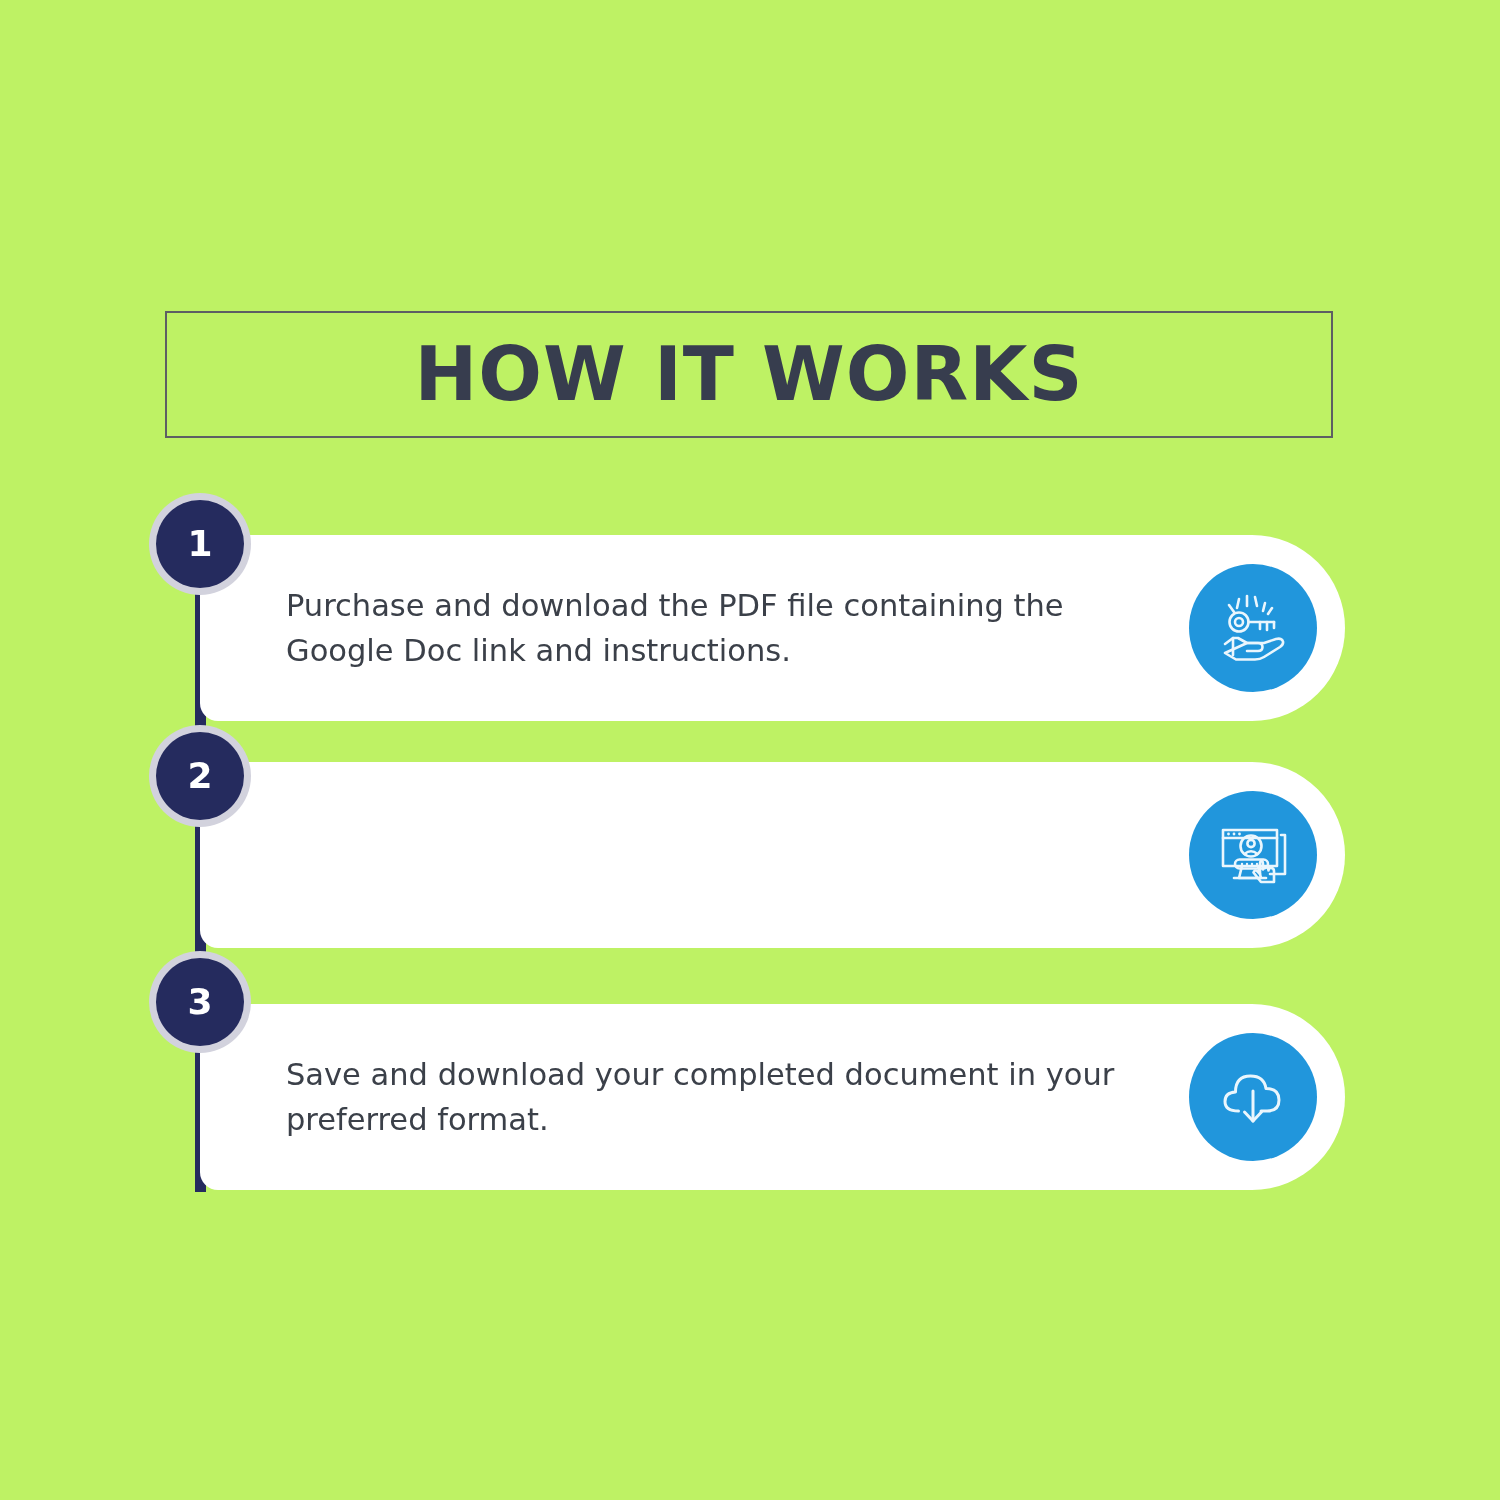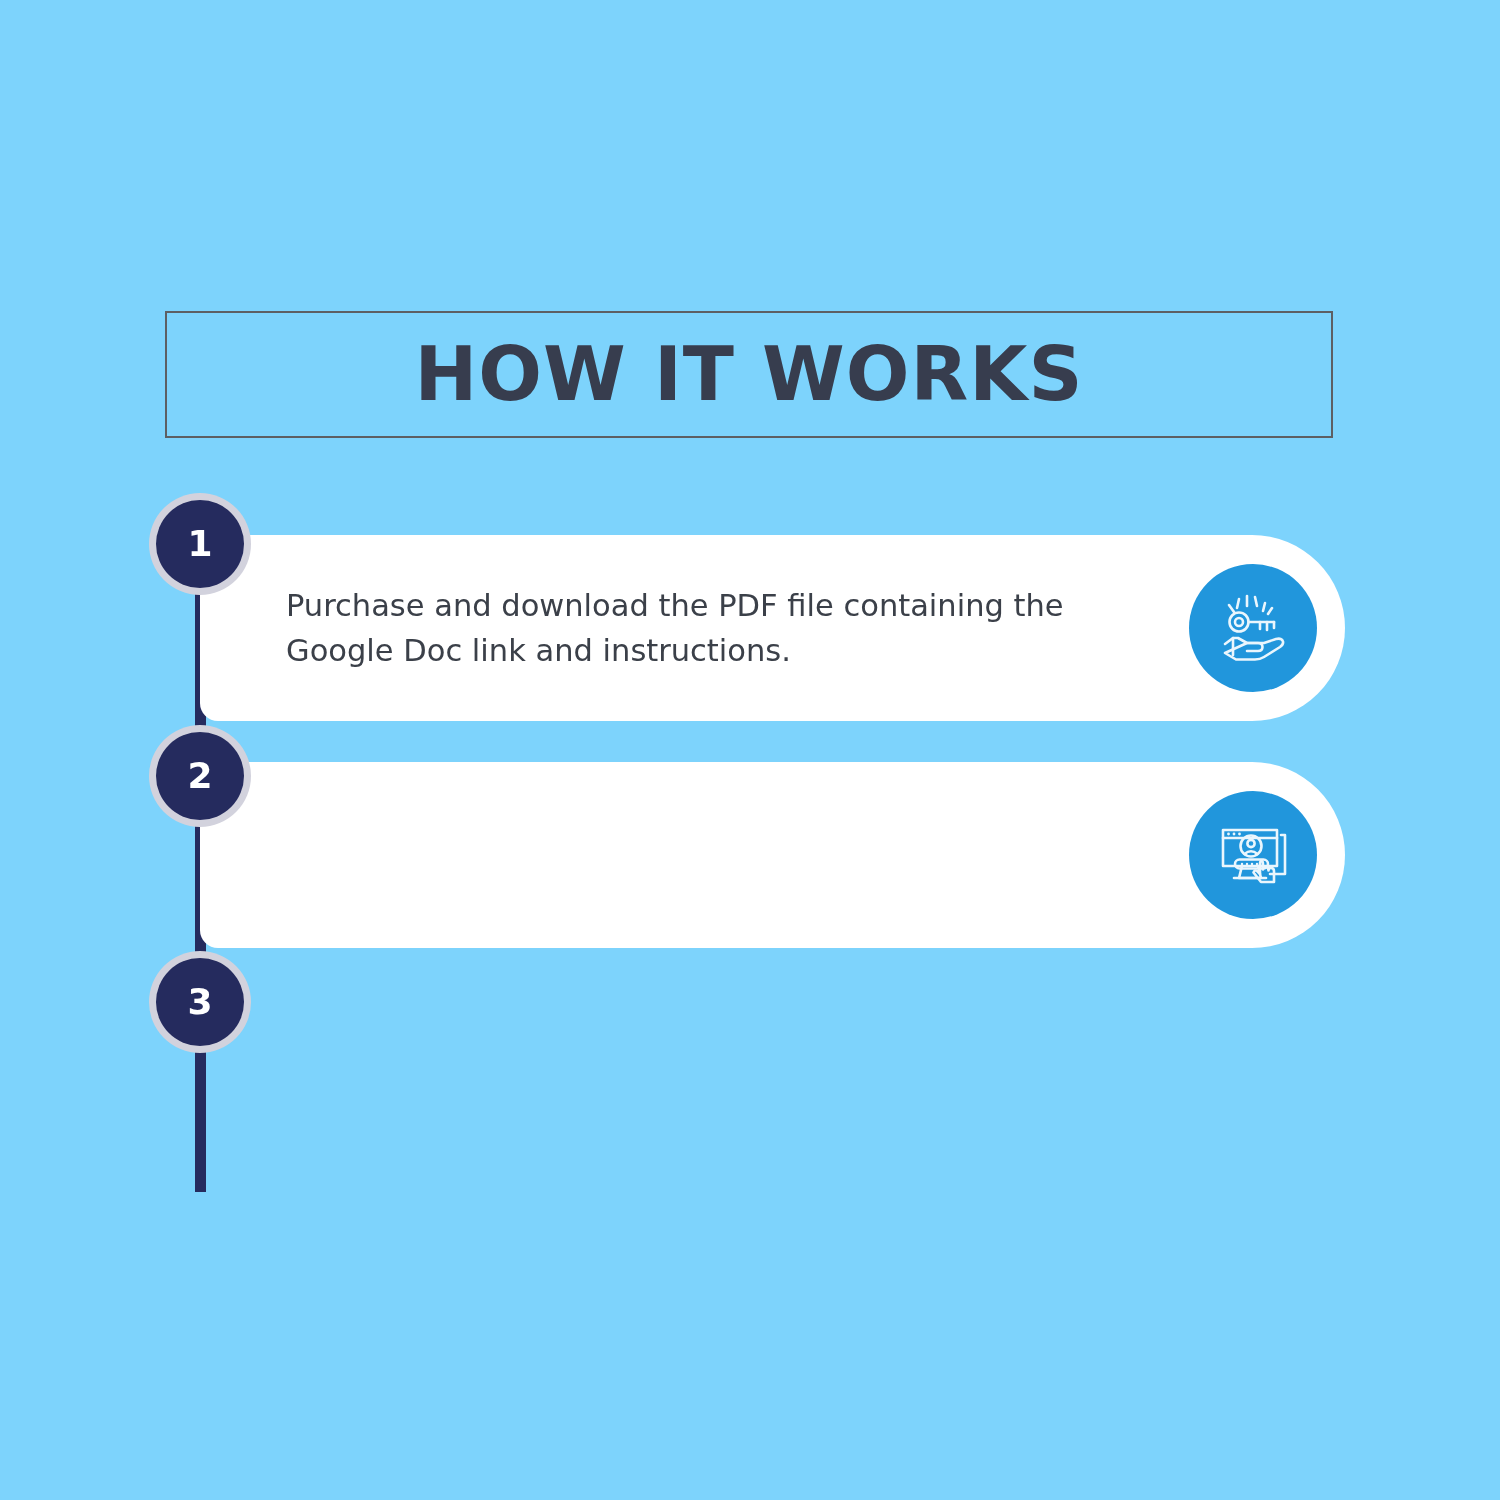--- a/index.html
+++ b/index.html
@@ -9,21 +9,21 @@
     height: 1500px;
     background: #f4f4f4;
     font-family: "Liberation Sans", sans-serif;
     overflow: hidden;
   }
 
   #canvas {
     position: relative;
     width: 1500px;
     height: 1500px;
-    background: #7dd3fc;
+    background: #bef264;
   }
 
   
   .title-box {
     position: absolute;
     left: 165px;
     top: 311px;
     width: 1168px;
     height: 127px;
     border: 2px solid #5d5f63;
@@ -195,20 +195,32 @@
             <circle cx="43" cy="48" r="1.2" fill="#eaf6fd" stroke="none"></circle>
 
             <path d="M67 19 H71 V58 H56"></path>
 
             <path d="M46 48 L46 58 L43 55 Q40.5 53.5 39.5 56.5 L47 66 L60 66 L60 55 Q60 52 57 52 Q54.5 52 54.5 54.5 Q54.5 51 51.5 51 Q49 51 49 53.5 L49 48 Q49 45 47.5 45 Q46 45 46 48 Z"></path>
           </svg>
         </div>
       </div>
     </div>
 
+    <div class="step-row r2">
+      <div class="card">
+        <div class="card-text">Save and download your completed document in your preferred format.</div>
+        <div class="icon-circle">
+          <svg width="78" height="78" viewBox="0 0 78 78" fill="none" stroke="#eaf6fd" stroke-width="3" stroke-linecap="round" stroke-linejoin="round">
+            <path d="M24.5 53 Q11 53 11 43.5 Q11 34.5 21.5 34 Q21.5 18 36.5 18 Q50 18 52 30.5 Q65 30.5 65 42 Q65 53 53 53 L47 53"></path>
+            <path d="M39 33 V63"></path>
+            <path d="M30.5 54 L39 63 L47.5 54"></path>
+          </svg>
+        </div>
+      </div>
+    </div>
 
   </div>
 
   <div class="bullet b0">
     <div class="bullet-inner">
       <span class="bullet-num">1</span>
     </div>
   </div>
   <div class="bullet b1">
     <div class="bullet-inner">

